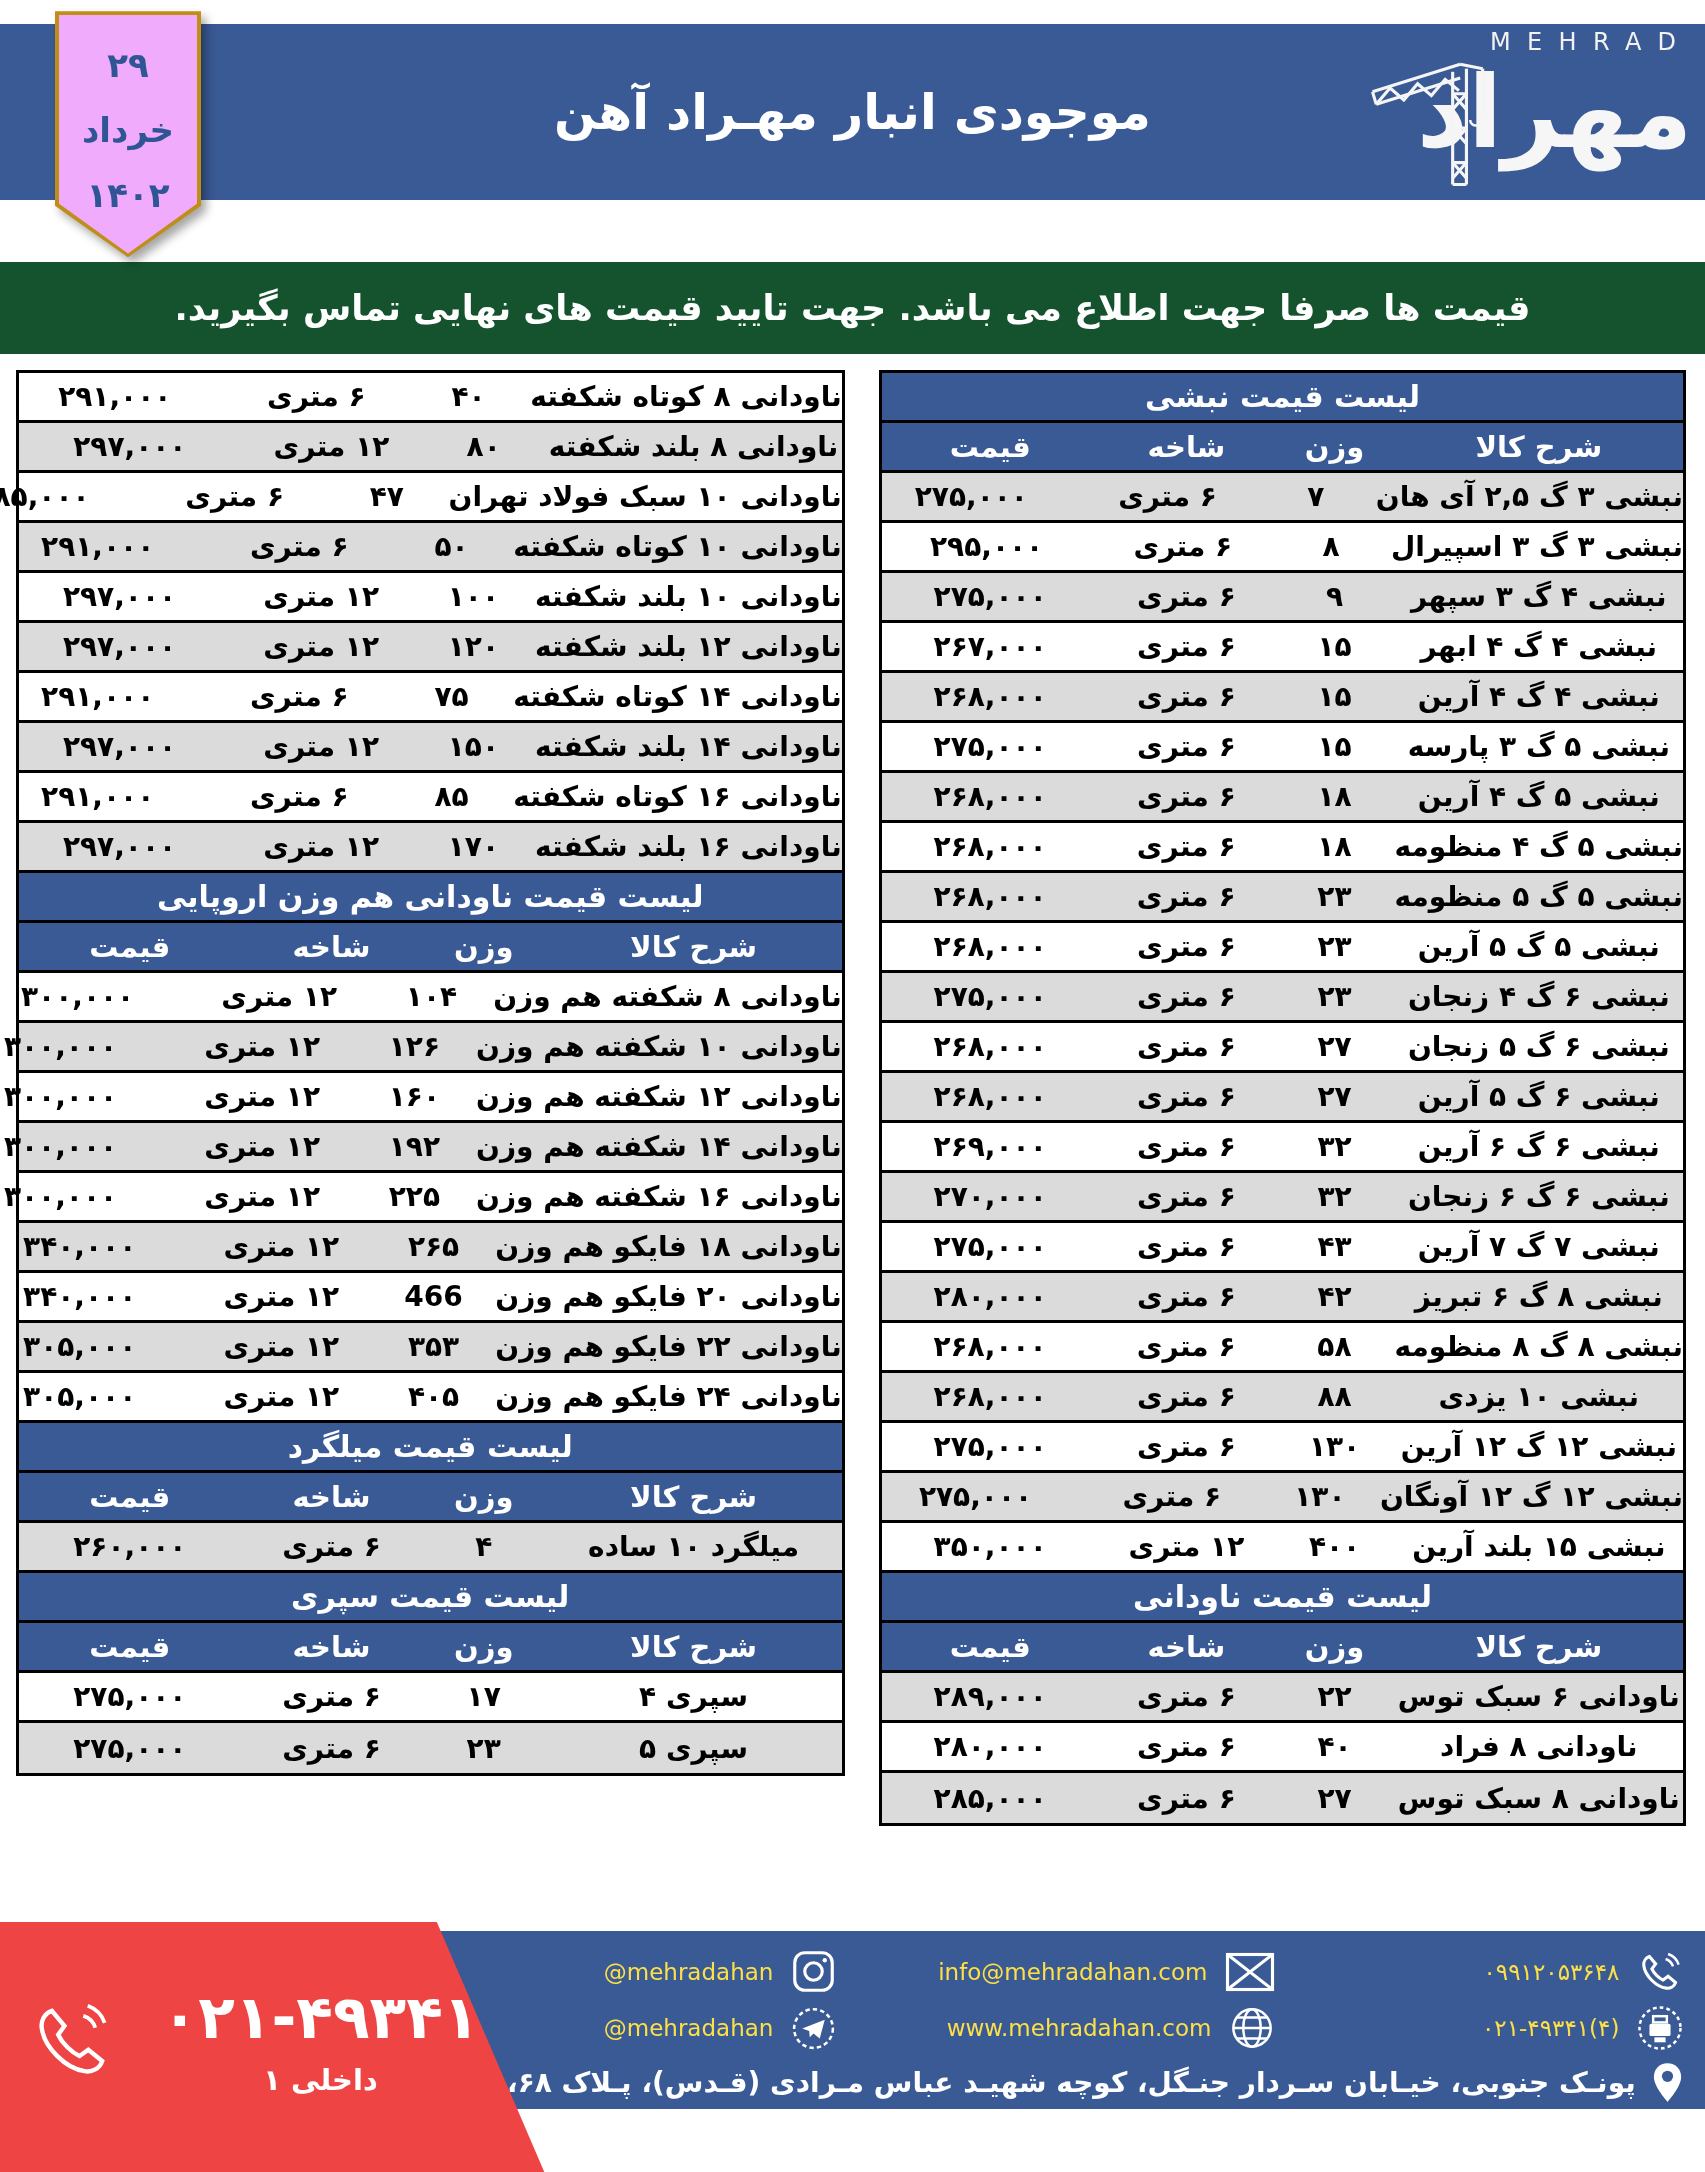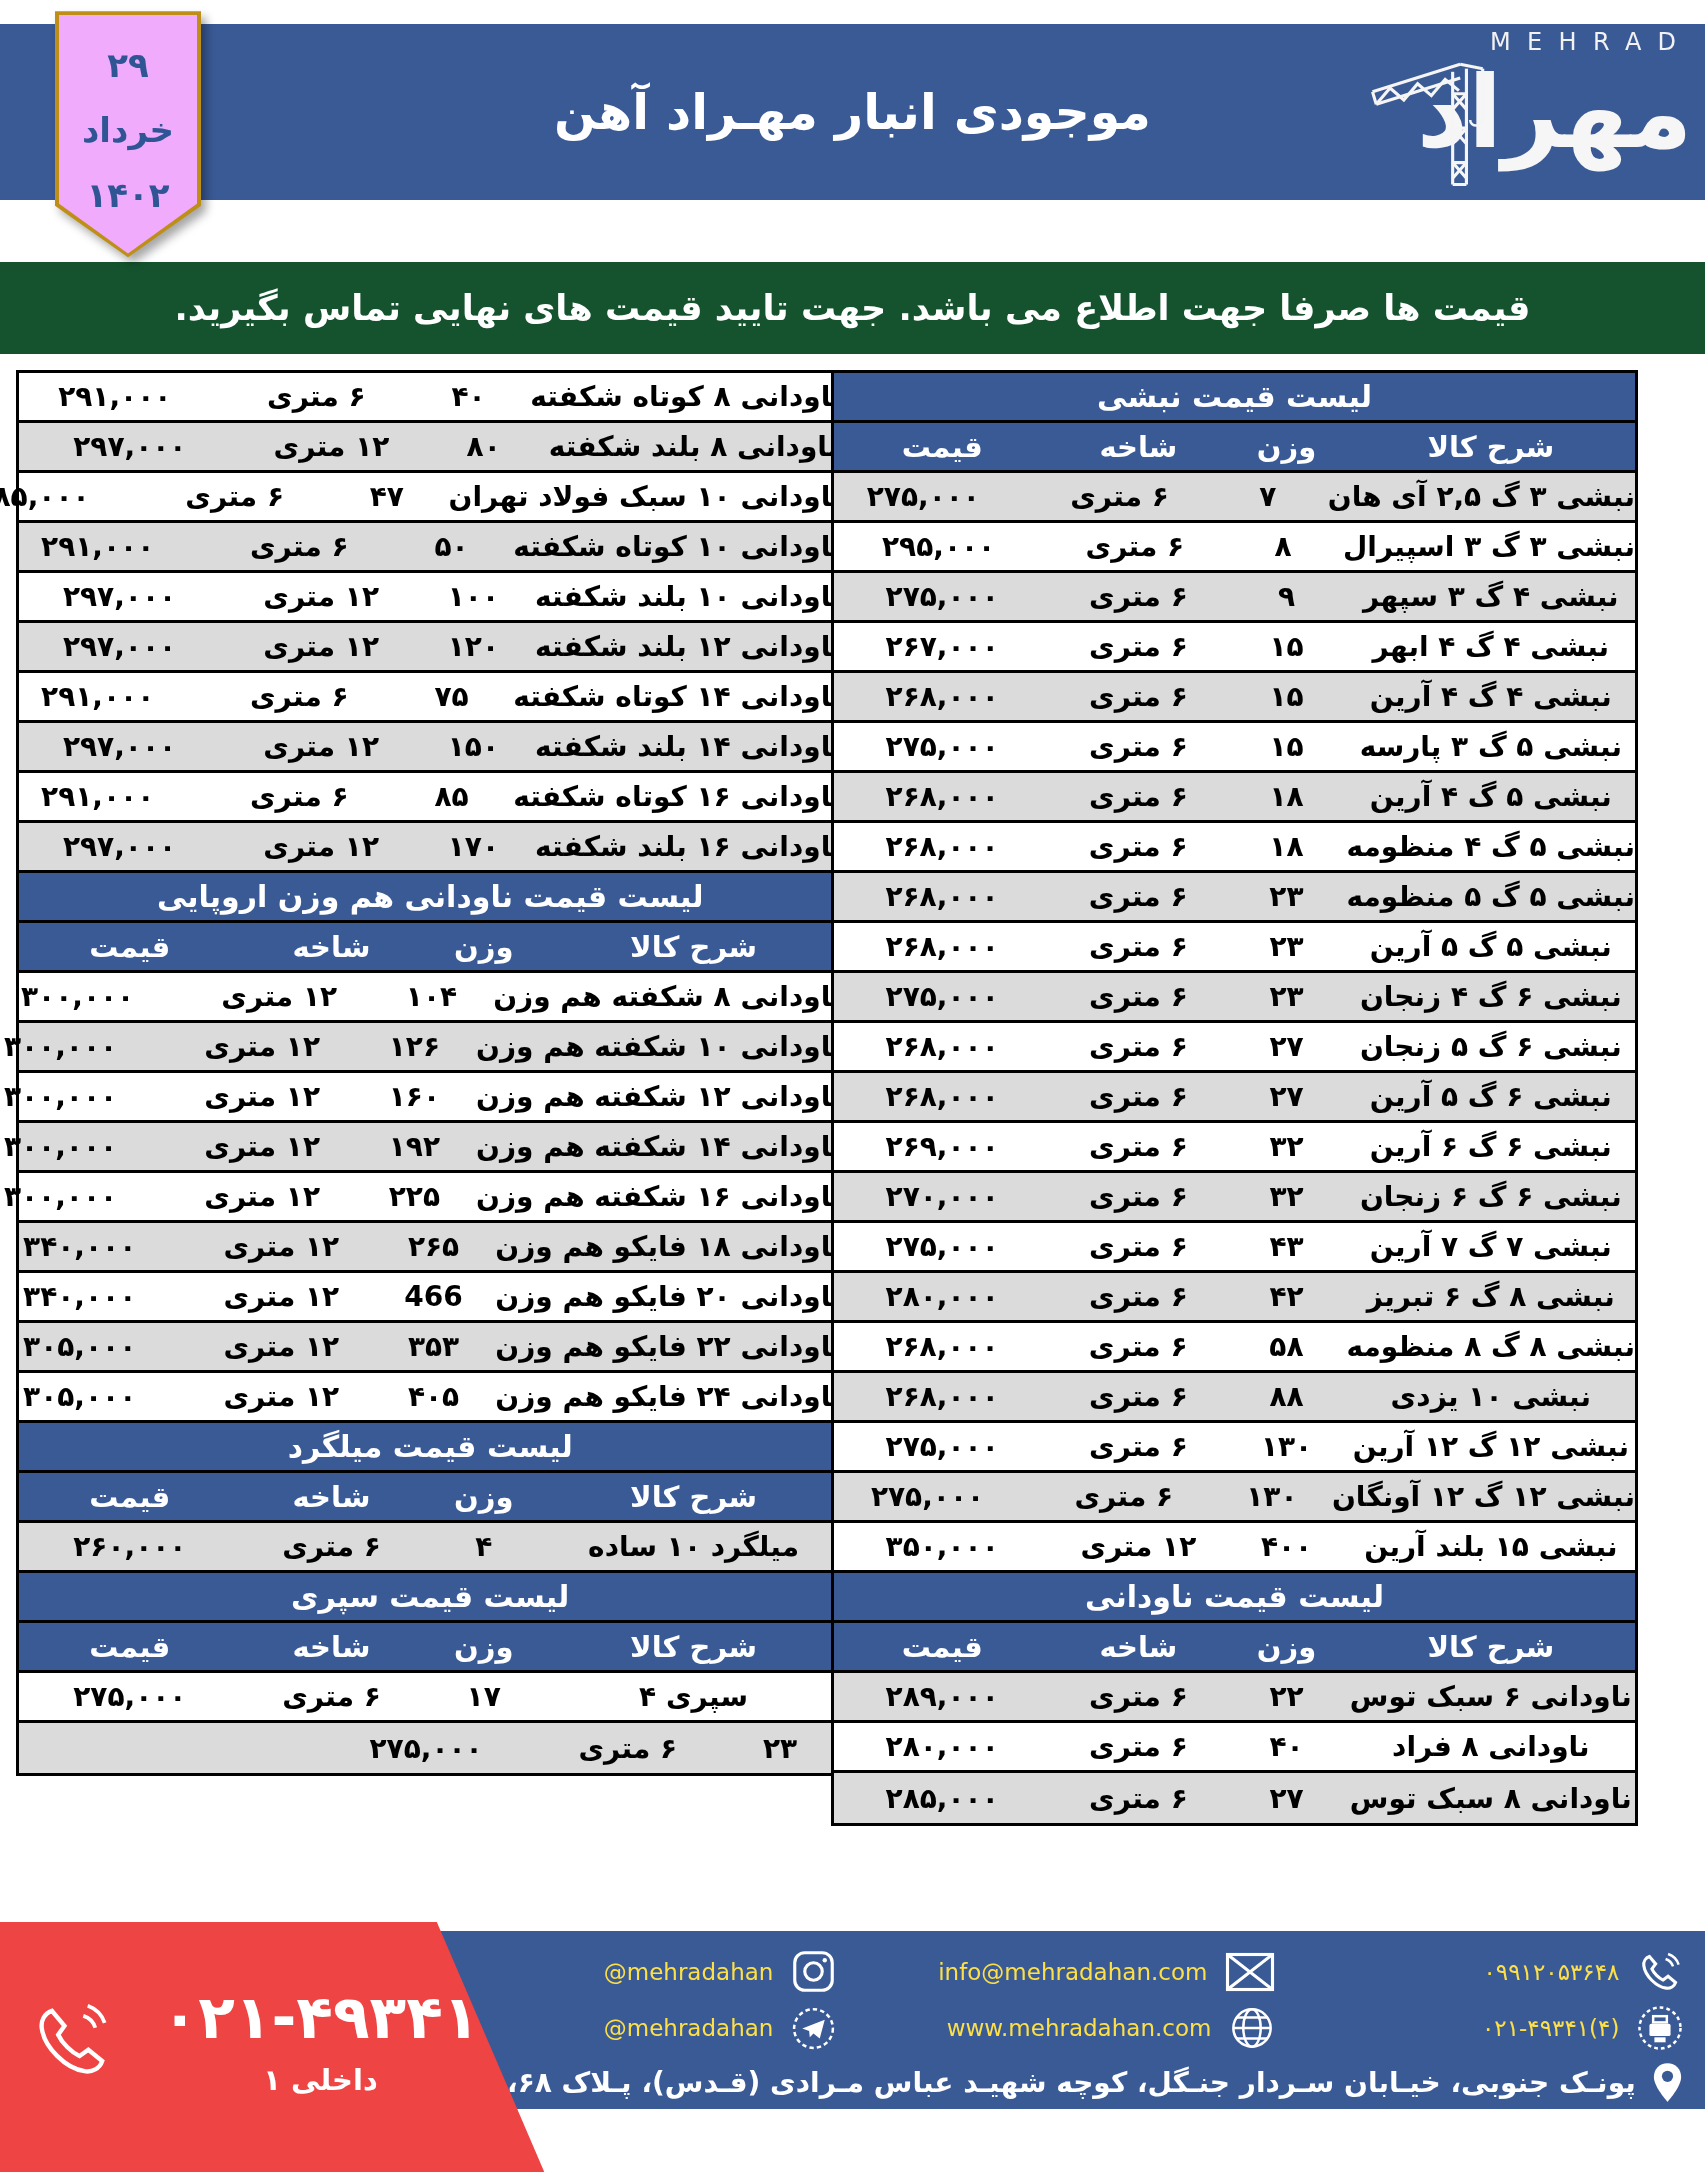--- a/index.html
+++ b/index.html
@@ -29,21 +29,21 @@
   .crane { position:absolute; top:6.3px; right:188px; }
 
   
   .notice { position:absolute; top:262px; left:0; width:100%; height:92px; background:#14532d;
     display:flex; align-items:center; justify-content:center;
     color:#fff; font-size:35px; font-weight:bold; }
 
   
   .col { position:absolute; top:370px; border:3.8px solid #000; background:#fff; }
   .col-left  { left:15.7px;  width:829px; }
-  .col-right { left:831px; width:807px; }
+  .col-right { left:879px; width:807px; }
 
   .t-title { height:50px; background:#3A5A96; border-bottom:3.8px solid #000;
     display:flex; align-items:center; justify-content:center;
     color:#fff; font-size:30px; font-weight:bold; }
   .t-head, .t-row { display:flex; height:50px; border-bottom:3.8px solid #000; direction:rtl; }
   .t-head { background:#3A5A96; color:#fff; font-size:29px; font-weight:bold; }
   .t-row  { background:#fff; color:#000; font-size:28px; font-weight:bold; }
   .t-row.shade { background:#DBDBDB; }
   .col > :last-child { border-bottom:none; }
   .cell { display:flex; align-items:center; justify-content:center; white-space:nowrap; }
@@ -258,20 +258,21 @@
         <div class="cell c-branch">شاخه</div>
         <div class="cell c-price">قیمت</div>
       </div>
       <div class="t-row">
         <div class="cell c-desc">سپری ۴</div>
         <div class="cell c-weight">۱۷</div>
         <div class="cell c-branch">۶ متری</div>
         <div class="cell c-price">۲۷۵,۰۰۰</div>
       </div>
       <div class="t-row shade">
+        <div class="cell c-desc">سپری ۵</div>
         <div class="cell c-weight">۲۳</div>
         <div class="cell c-branch">۶ متری</div>
         <div class="cell c-price">۲۷۵,۰۰۰</div>
       </div>
     </section>
   <section class="col col-right" id="right-col">
       <div class="t-title">لیست قیمت نبشی</div>
       <div class="t-head">
         <div class="cell c-desc">شرح کالا</div>
         <div class="cell c-weight">وزن</div>

